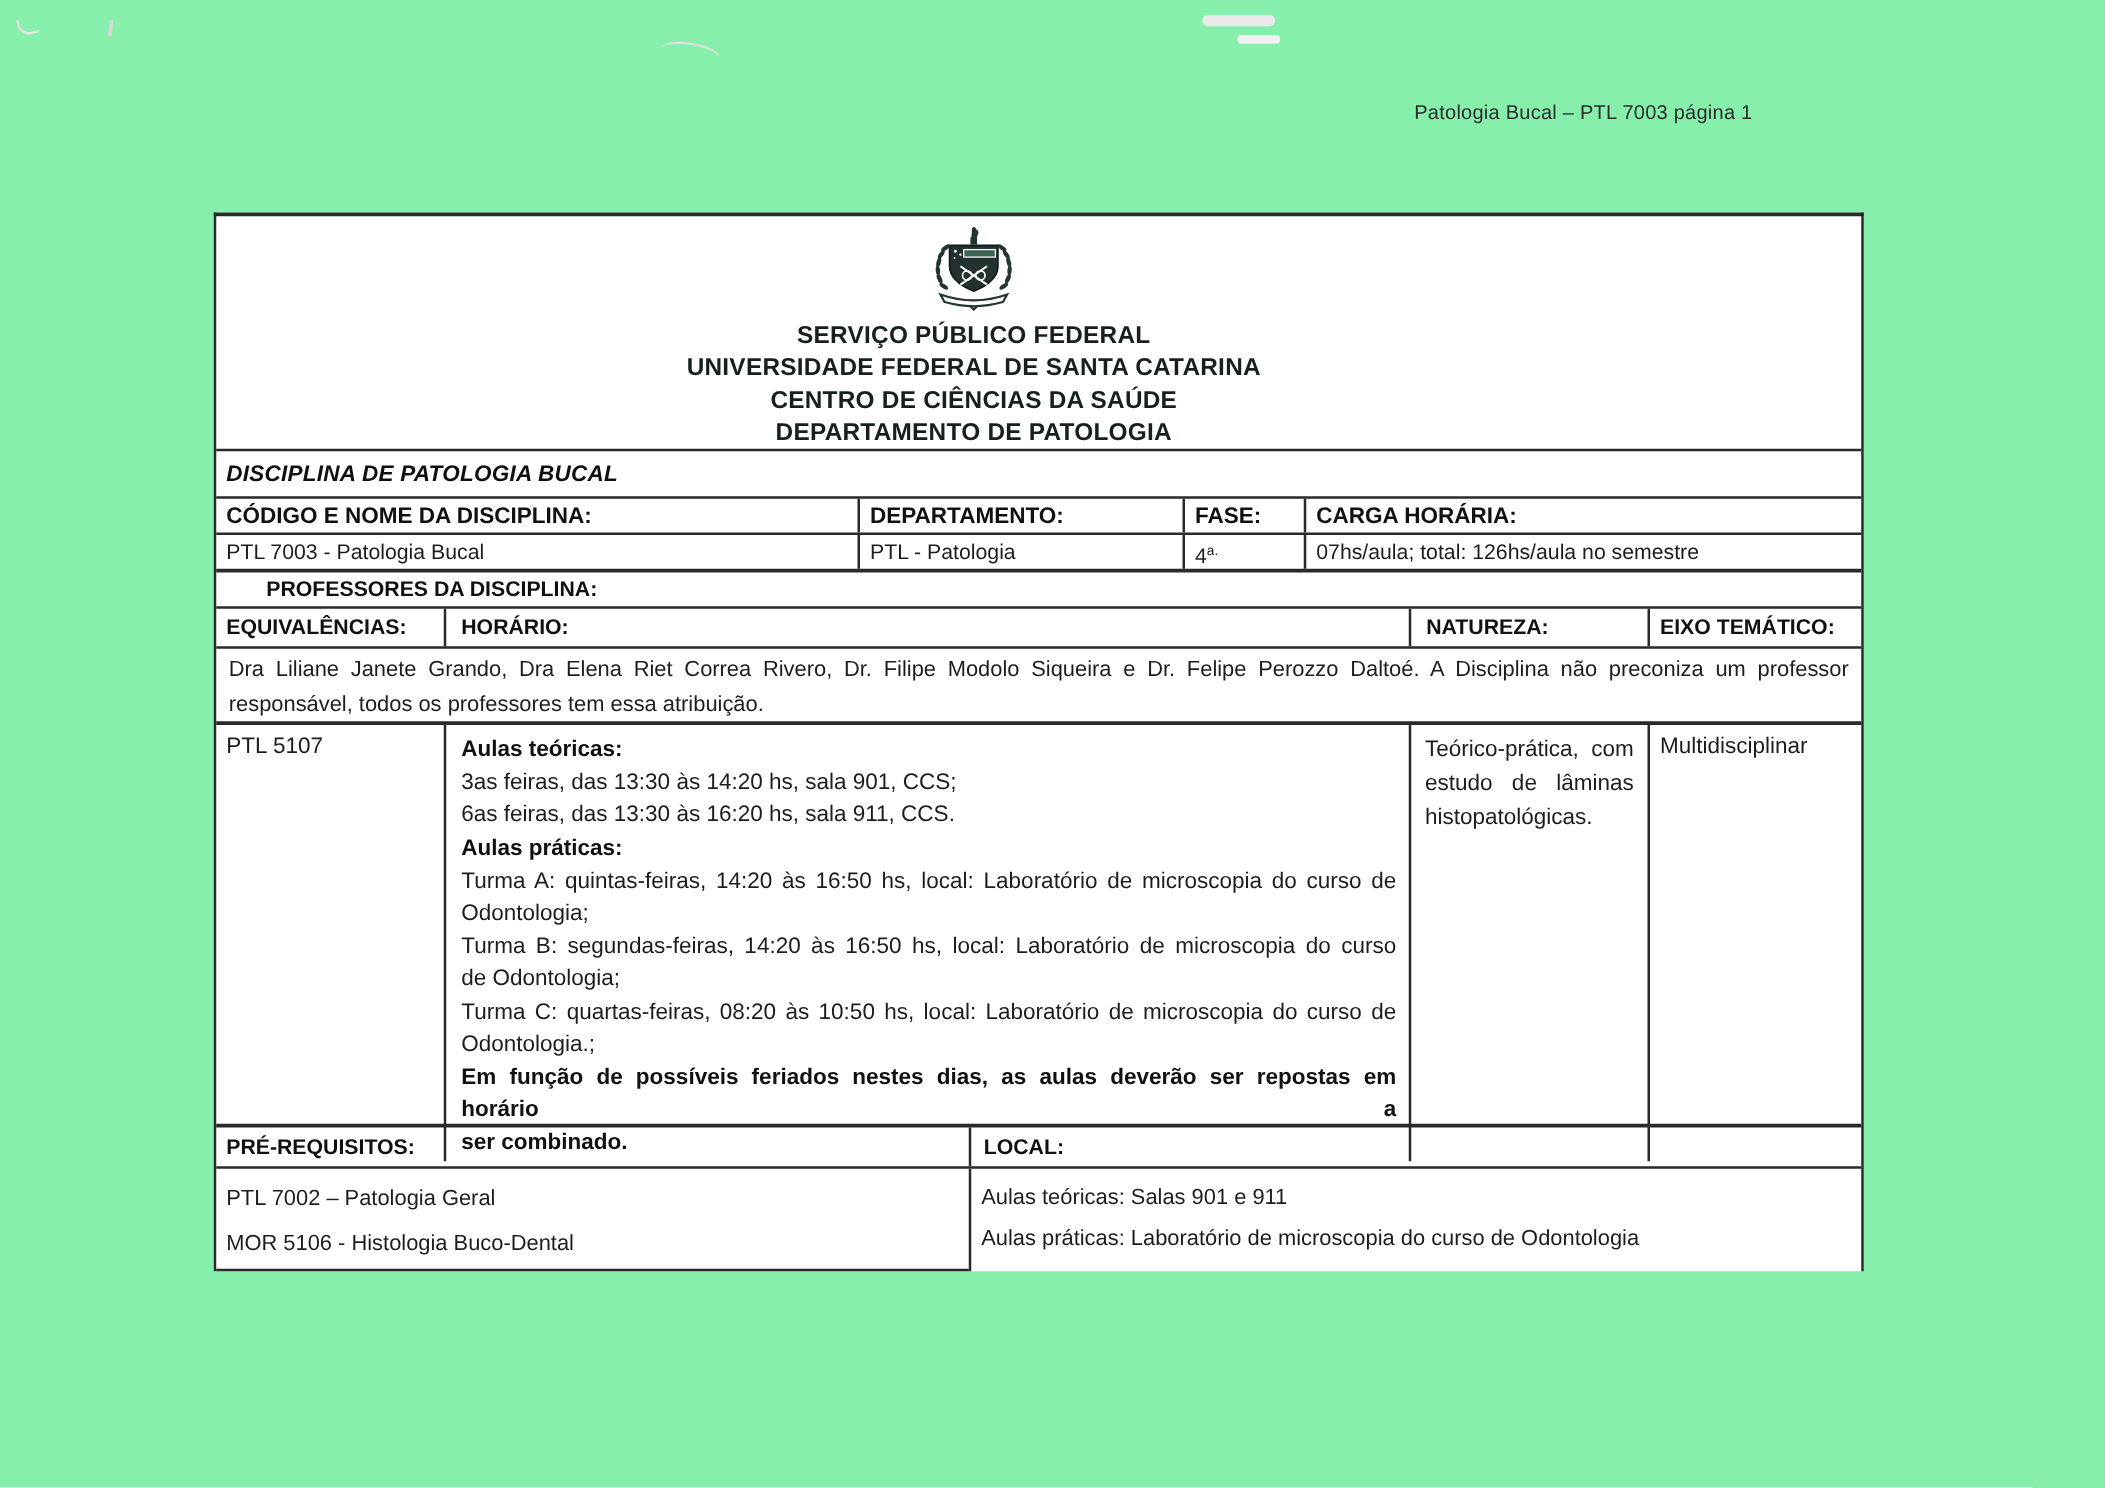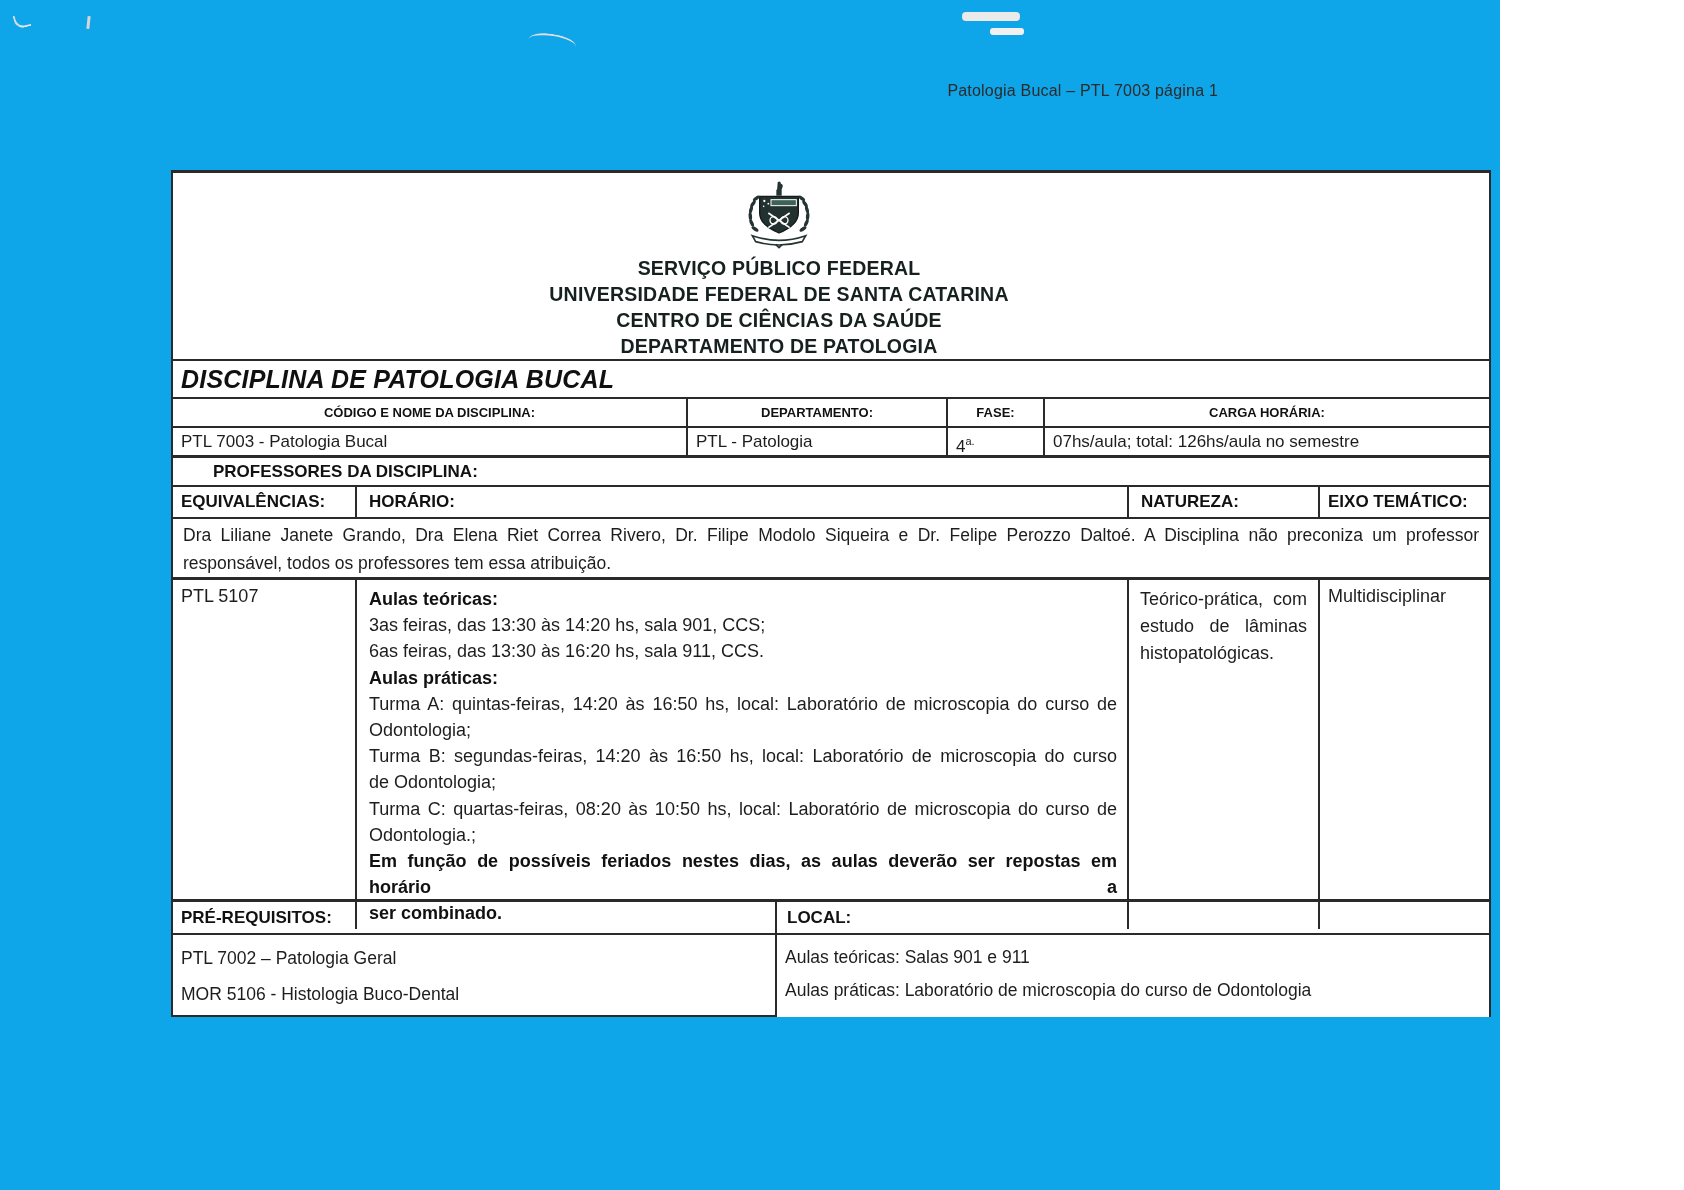--- a/index.html
+++ b/index.html
@@ -1,21 +1,21 @@
 <!DOCTYPE html>
 <html><head>
 <meta charset="utf-8">
 <style>
   * { box-sizing: border-box; margin: 0; padding: 0; }
   html,body { background:#ffffff; }
   .page {
     position: relative;
-    width: 1500px;
+    width: 1684px;
     height: 1190px;
-    background: #0ea5e9;
+    background: #86efac;
     font-family: "Liberation Sans", sans-serif;
     color: #1d1d1d;
     overflow: hidden;
   }
   
   .artifact { position:absolute; pointer-events:none; }
   .a1 { left:14px; top:14px; width:16px; height:14px; border-left:2px solid #dcdcdc; border-bottom:2px solid #e5e5e5; border-radius:0 0 0 10px; transform:rotate(-14deg); }
   .a2 { left:87px; top:16px; width:3px; height:13px; background:#d6d6d6; transform:rotate(6deg); }
   .a3 { left:528px; top:34px; width:48px; height:18px; border-top:2px solid #dfdfdf; border-radius:50%; transform:rotate(9deg); }
   .a4 { left:962px; top:12px; width:58px; height:9px; background:#eaeaea; border-radius:4px; }
@@ -42,26 +42,26 @@
   .b  { font-weight: bold; color: #111; }
 
   
   .inst { height: 188px; padding-top: 8px; border-bottom-width: 2px; }
   .inst-inner { width: 620px; margin: 0 auto; transform: translateX(-52px); text-align: center; }
   .inst-logo { display:block; margin: 0 auto 2px auto; }
   .inst-line { font-size: 19.5px; font-weight: bold; color: #16211f; line-height: 26px; letter-spacing: .2px; }
 
   
   .title-row { height: 38px; display:flex; align-items:center; }
-  .title-row span { font-size: 25px; font-weight: bold; font-style: italic; color:#101010; padding-left: 8px; letter-spacing: .2px; }
+  .title-row span { font-size: 18px; font-weight: bold; font-style: italic; color:#101010; padding-left: 8px; letter-spacing: .2px; }
 
   
   .grid-course { display: grid; grid-template-columns: 513px 260px 97px 1fr; }
   .grid-course .cell { height: 27px; line-height: 23px; white-space: nowrap; overflow: hidden; }
-  .grid-course.head .cell { font-size: 13px; text-align: center; }
+  .grid-course.head .cell { font-size: 18px; }
   .fase-sup { font-size: 11px; vertical-align: super; }
 
   .prof-head .cell { height: 27px; line-height: 23px; padding-left: 40px; }
   .prof-text { padding: 2px 10px; height: 61px; font-size: 17.5px; line-height: 28px; }
 
   
   .grid-sched { display: grid; grid-template-columns: 182px 772px 191px 1fr; }
   .grid-sched.head .cell { height: 30px; line-height: 26px; white-space: nowrap; overflow:hidden; }
   .grid-sched.body { height: 322px; }
   .grid-sched.body .cell { height: 100%; padding-top: 6px; font-size: 18px; }

